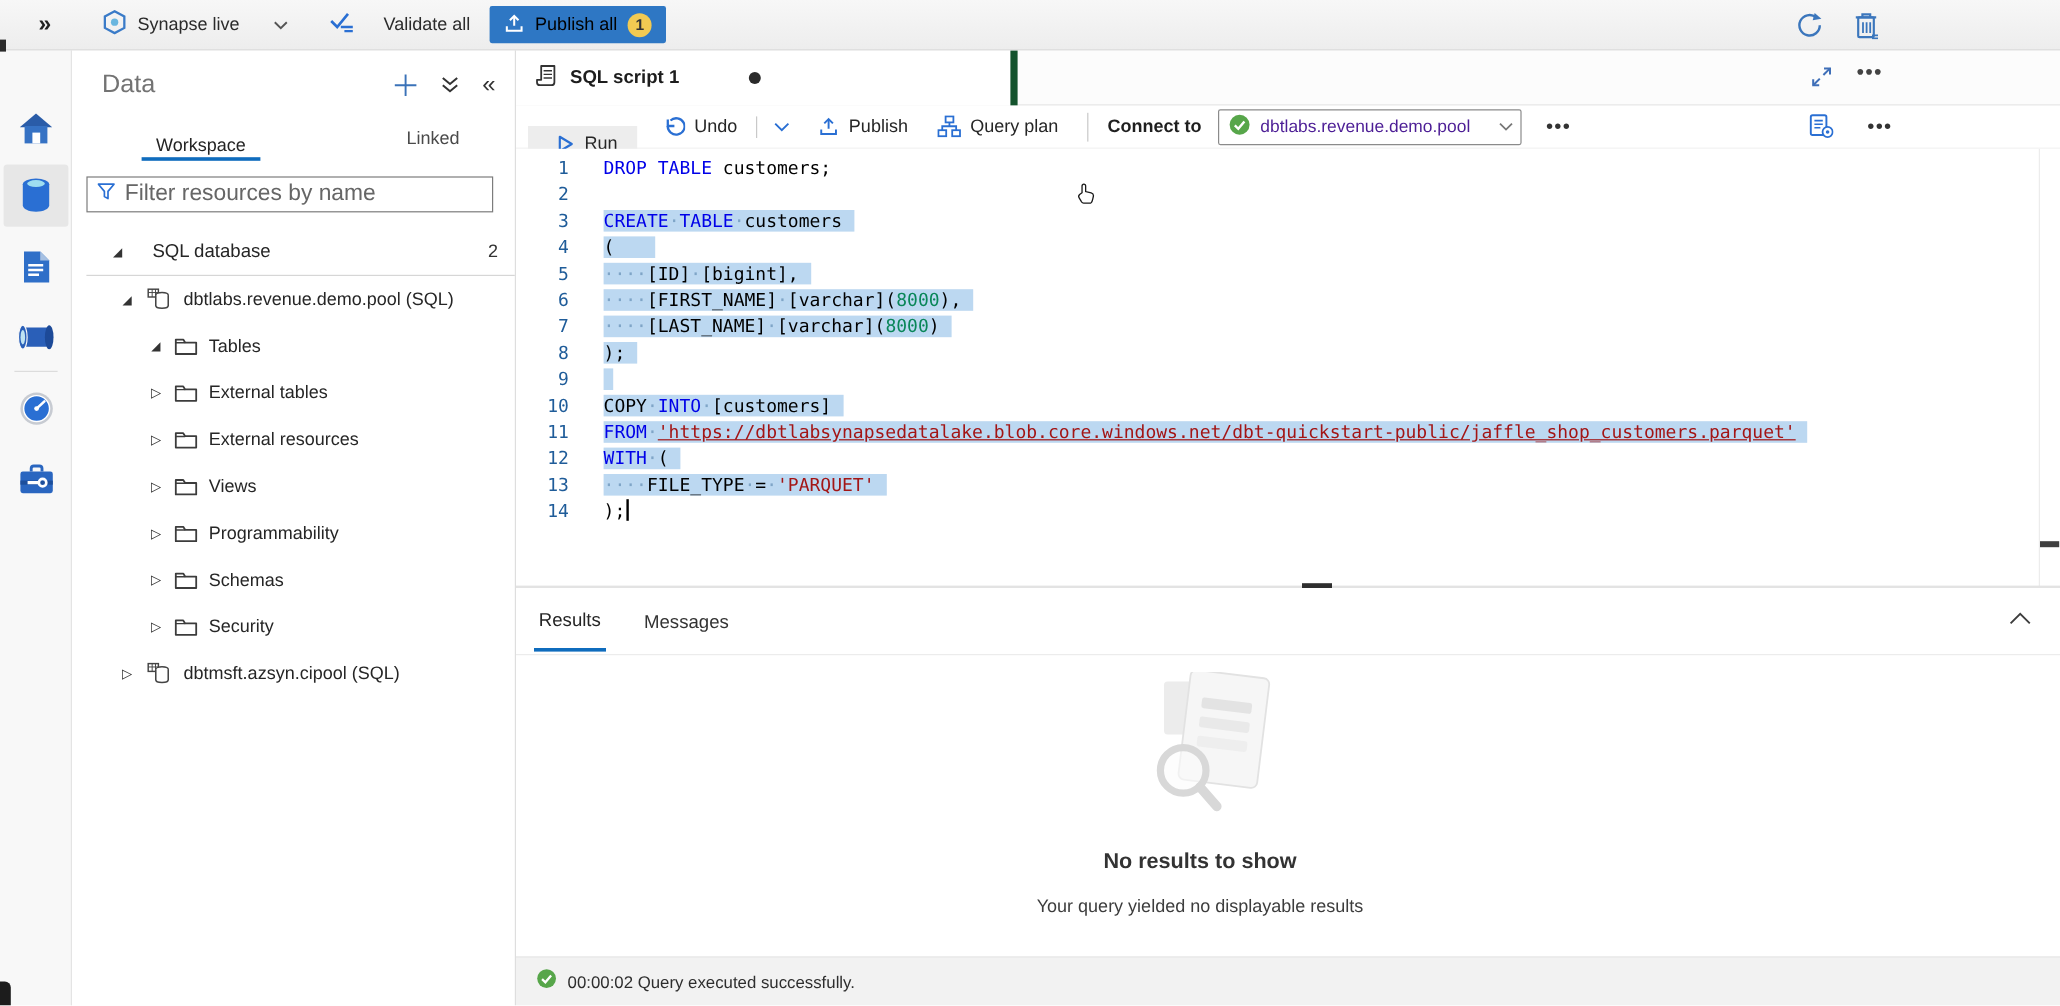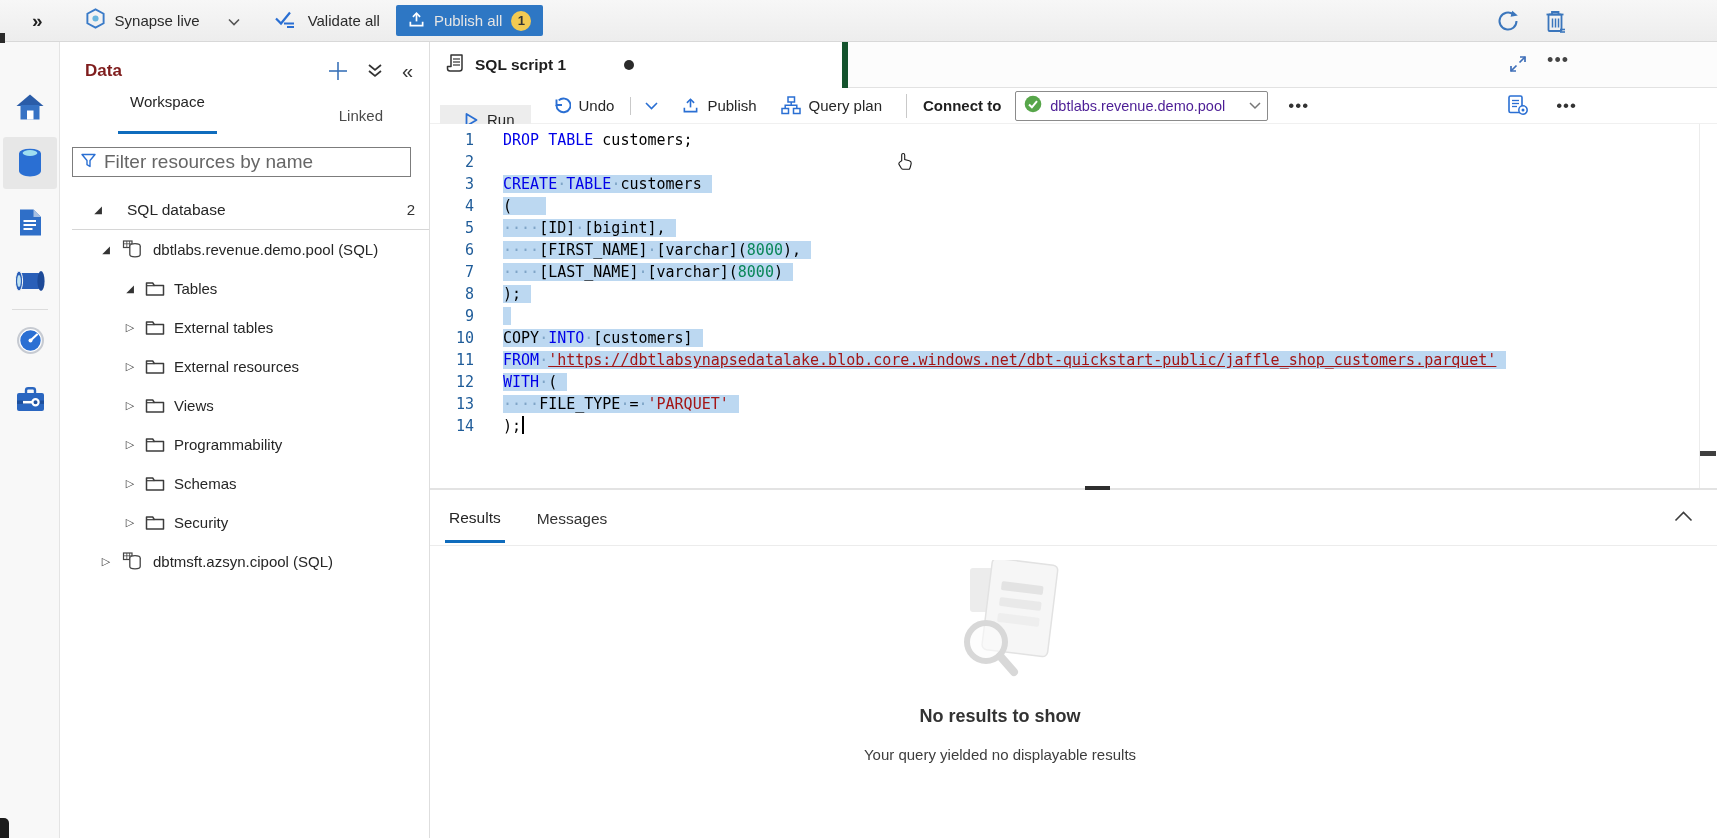--- a/index.html
+++ b/index.html
@@ -9,46 +9,46 @@
 
   
   .topbar { position:absolute; left:0; top:0; width:1717px; height:42px;
     background:linear-gradient(#f7f7f7,#ededed); border-bottom:1px solid #d8d8d8;
     display:flex; align-items:center; z-index:30; }
   .tb-collapse { margin-left:32px; font-size:19px; color:#222; font-weight:bold; letter-spacing:-2px; cursor:pointer; }
   .tb-mode { display:flex; align-items:center; margin-left:44px; cursor:pointer; }
   .tb-mode .lbl { font-size:15px; color:#2b2b2b; margin-left:9px; }
   .tb-mode .chev { margin-left:28px; }
   .tb-validate { display:flex; align-items:center; margin-left:34px; cursor:pointer; }
-  .tb-validate .lbl { font-size:15px; color:#2b2b2b; margin-left:12px; }
+  .tb-validate .lbl { font-size:15px; color:#2b2b2b; margin-left:24px; }
   .tb-publish { display:flex; align-items:center; margin-left:16px; height:31px;
     background:var(--publish-btn,#2e77c4); border:none; border-radius:2px; padding:0 12px; cursor:pointer; }
-  .tb-publish .lbl { color:#e5e5e5; font-size:15px; margin-left:9px; }
+  .tb-publish .lbl { color:#000000; font-size:15px; margin-left:9px; }
   .tb-publish .badge { width:20px; height:20px; border-radius:50%; background:var(--badge,#f2ca52);
     color:#333; font-size:13px; font-weight:bold; display:flex; align-items:center; justify-content:center; margin-left:9px; }
   .tb-spacer { flex:1; }
   .tb-icon { margin-right:24px; cursor:pointer; display:flex; align-items:center; }
   .tb-icon.last { margin-right:150px; }
   .edge-notch-top { position:absolute; left:0; top:33px; width:5px; height:10px; background:#2a2a2a; z-index:40; }
   .edge-notch-bottom { position:absolute; left:0; top:818px; width:9px; height:20px; background:#1c1c1c; border-top-right-radius:5px; z-index:40; }
 
   
   .rail { position:absolute; left:0; top:42px; width:60px; height:796px; background:#f8f8f8; border-right:1px solid #e4e4e4; z-index:20; }
   .rail-item { position:absolute; left:0; width:60px; display:flex; justify-content:center; cursor:pointer; }
   .rail-sel { position:absolute; left:3px; top:95px; width:54px; height:52px; background:#e7e7e7; border-radius:3px; }
   .rail-divider { position:absolute; left:12px; top:267px; width:36px; height:1px; background:#dcdcdc; }
 
   
   .data-panel { position:absolute; left:60px; top:42px; width:370px; height:796px; background:#fff; border-right:1px solid #dedede; z-index:10; }
   .dp-header { height:48px; display:flex; align-items:center; padding:10px 16px 0 25px; }
-  .dp-title { font-size:17px; font-weight:bold; color:#7f1d1d; flex:1; }
+  .dp-title { font-size:21px; font-weight:normal; color:#737373; flex:1; }
   .dp-hicon { margin-left:20px; cursor:pointer; display:flex; align-items:center; }
   .dp-tabs { height:44px; display:flex; align-items:flex-end; padding:0 40px; }
   .dp-tab { font-size:15px; padding:8px 12px 10px; color:#4a4a4a; cursor:pointer; }
-  .dp-tab.active { color:#242424; border-bottom:3px solid var(--accent,#0f6cbd); padding-bottom:21px; margin:0 18px; }
+  .dp-tab.active { color:#242424; border-bottom:3px solid var(--accent,#0f6cbd); padding-bottom:1px; margin:0 18px; }
   .dp-tab.linked { margin-left:92px; }
   .dp-filter { margin:13px 18px 0 12px; height:30px; border:1px solid #7c7c7c; background:#fff;
     display:flex; align-items:center; padding:0 8px; }
   .dp-filter input { border:none; outline:none; flex:1; font-size:19px; margin-left:8px; color:#333;
     font-family:"Liberation Sans",sans-serif; }
   .dp-filter input::placeholder { color:#666; }
   .dp-tree { margin-top:13px; position:relative; }
   .tree-row { position:relative; height:39px; display:flex; align-items:center; font-size:15px; color:#262626; cursor:pointer; }
   .tree-row .tw { width:16px; flex:none; font-size:10px; color:#333; text-align:center; }
   .tree-row .tw.collapsed { font-size:11px; }
@@ -544,14 +544,23 @@
             <rect x="84" y="56" width="42" height="9" rx="2" fill="#eeeeee"></rect>
           </g>
           <circle cx="72" cy="82" r="19" fill="#fbfbfb" fill-opacity="0.6" stroke="#d8d8d8" stroke-width="6"></circle>
           <line x1="86" y1="96" x2="100" y2="112" stroke="#d8d8d8" stroke-width="8" stroke-linecap="round"></line>
         </svg>
         <div class="re-title">No results to show</div>
         <div class="re-sub">Your query yielded no displayable results</div>
       </div>
     </div>
 
+    <div class="statusbar">
+      <span>
+        <svg width="17" height="17" viewBox="0 0 18 18">
+            <circle cx="9" cy="9" r="8.3" fill="#57a64a"></circle>
+            <polyline points="5,9.5 7.9,12.3 13,6.2" fill="none" stroke="#fff" stroke-width="2"></polyline>
+          </svg>
+      </span>
+      <span class="txt">00:00:02 Query executed successfully.</span>
+    </div>
   </div>
 </div>
 
 </body></html>

